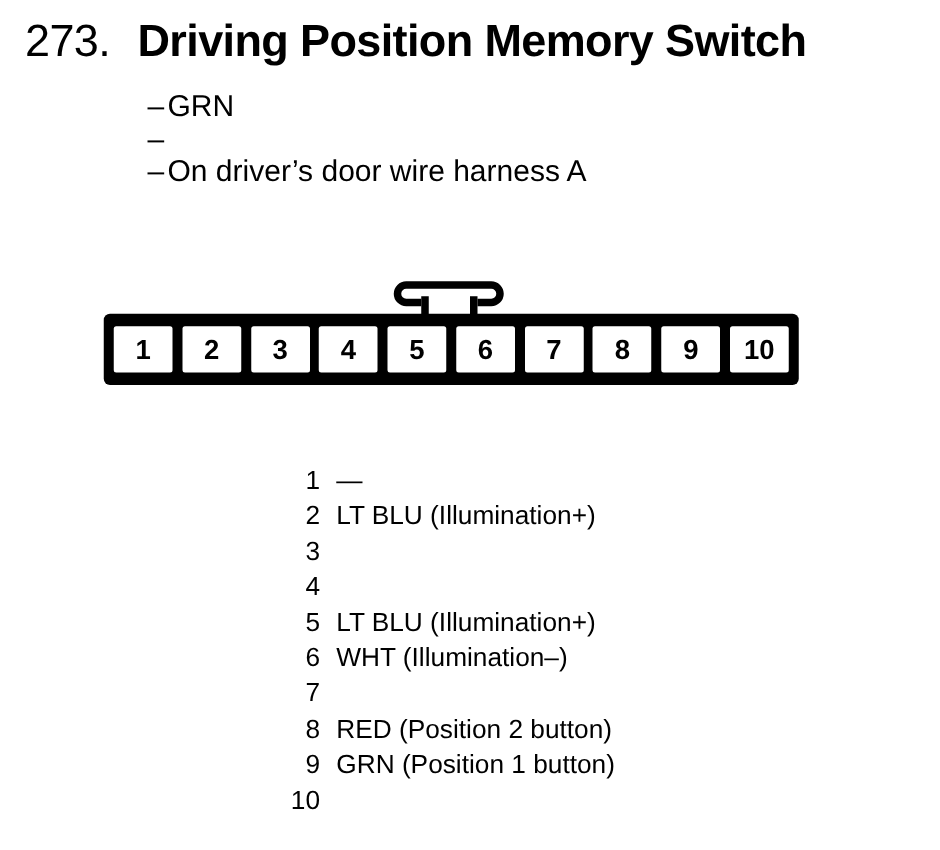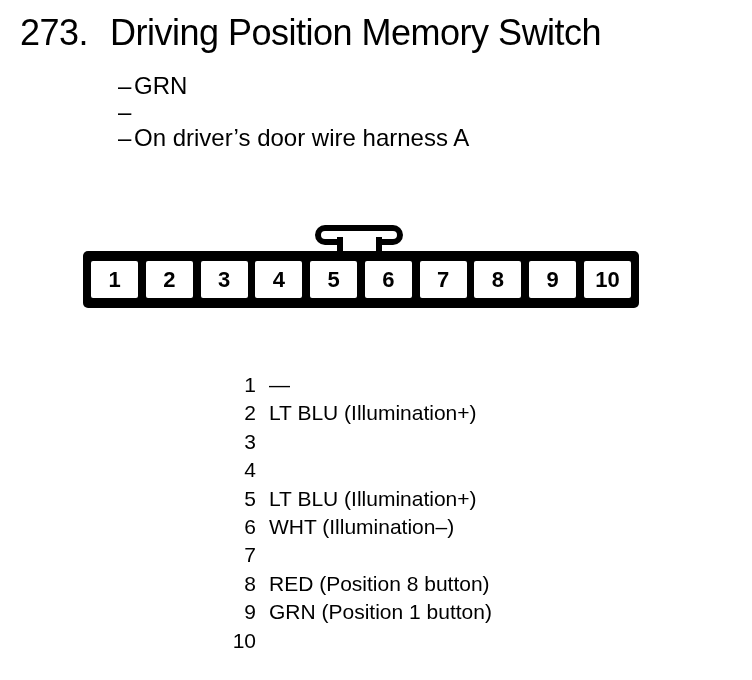--- a/index.html
+++ b/index.html
@@ -24,21 +24,21 @@
     font-size: 36px;
     font-weight: normal;
     letter-spacing: -0.5px;
     white-space: nowrap;
   }
   .heading-title {
     position: absolute;
     top: 12px;
     left: 110px;
     font-size: 36px;
-    font-weight: normal;
+    font-weight: bold;
     letter-spacing: -0.5px;
     white-space: nowrap;
   }
 
   
   .notes {
     position: absolute;
     top: 73px;
     left: 118px;
   }
@@ -185,21 +185,21 @@
   </div>
     <div class="pin-row">
     <div class="pin-num">6</div>
     <div class="pin-desc">WHT (Illumination–)</div>
   </div>
     <div class="pin-row">
     <div class="pin-num">7</div>
   </div>
     <div class="pin-row">
     <div class="pin-num">8</div>
-    <div class="pin-desc">RED (Position 8 button)</div>
+    <div class="pin-desc">RED (Position 2 button)</div>
   </div>
     <div class="pin-row">
     <div class="pin-num">9</div>
     <div class="pin-desc">GRN (Position 1 button)</div>
   </div>
     <div class="pin-row">
     <div class="pin-num">10</div>
   </div>
   </div>
 

